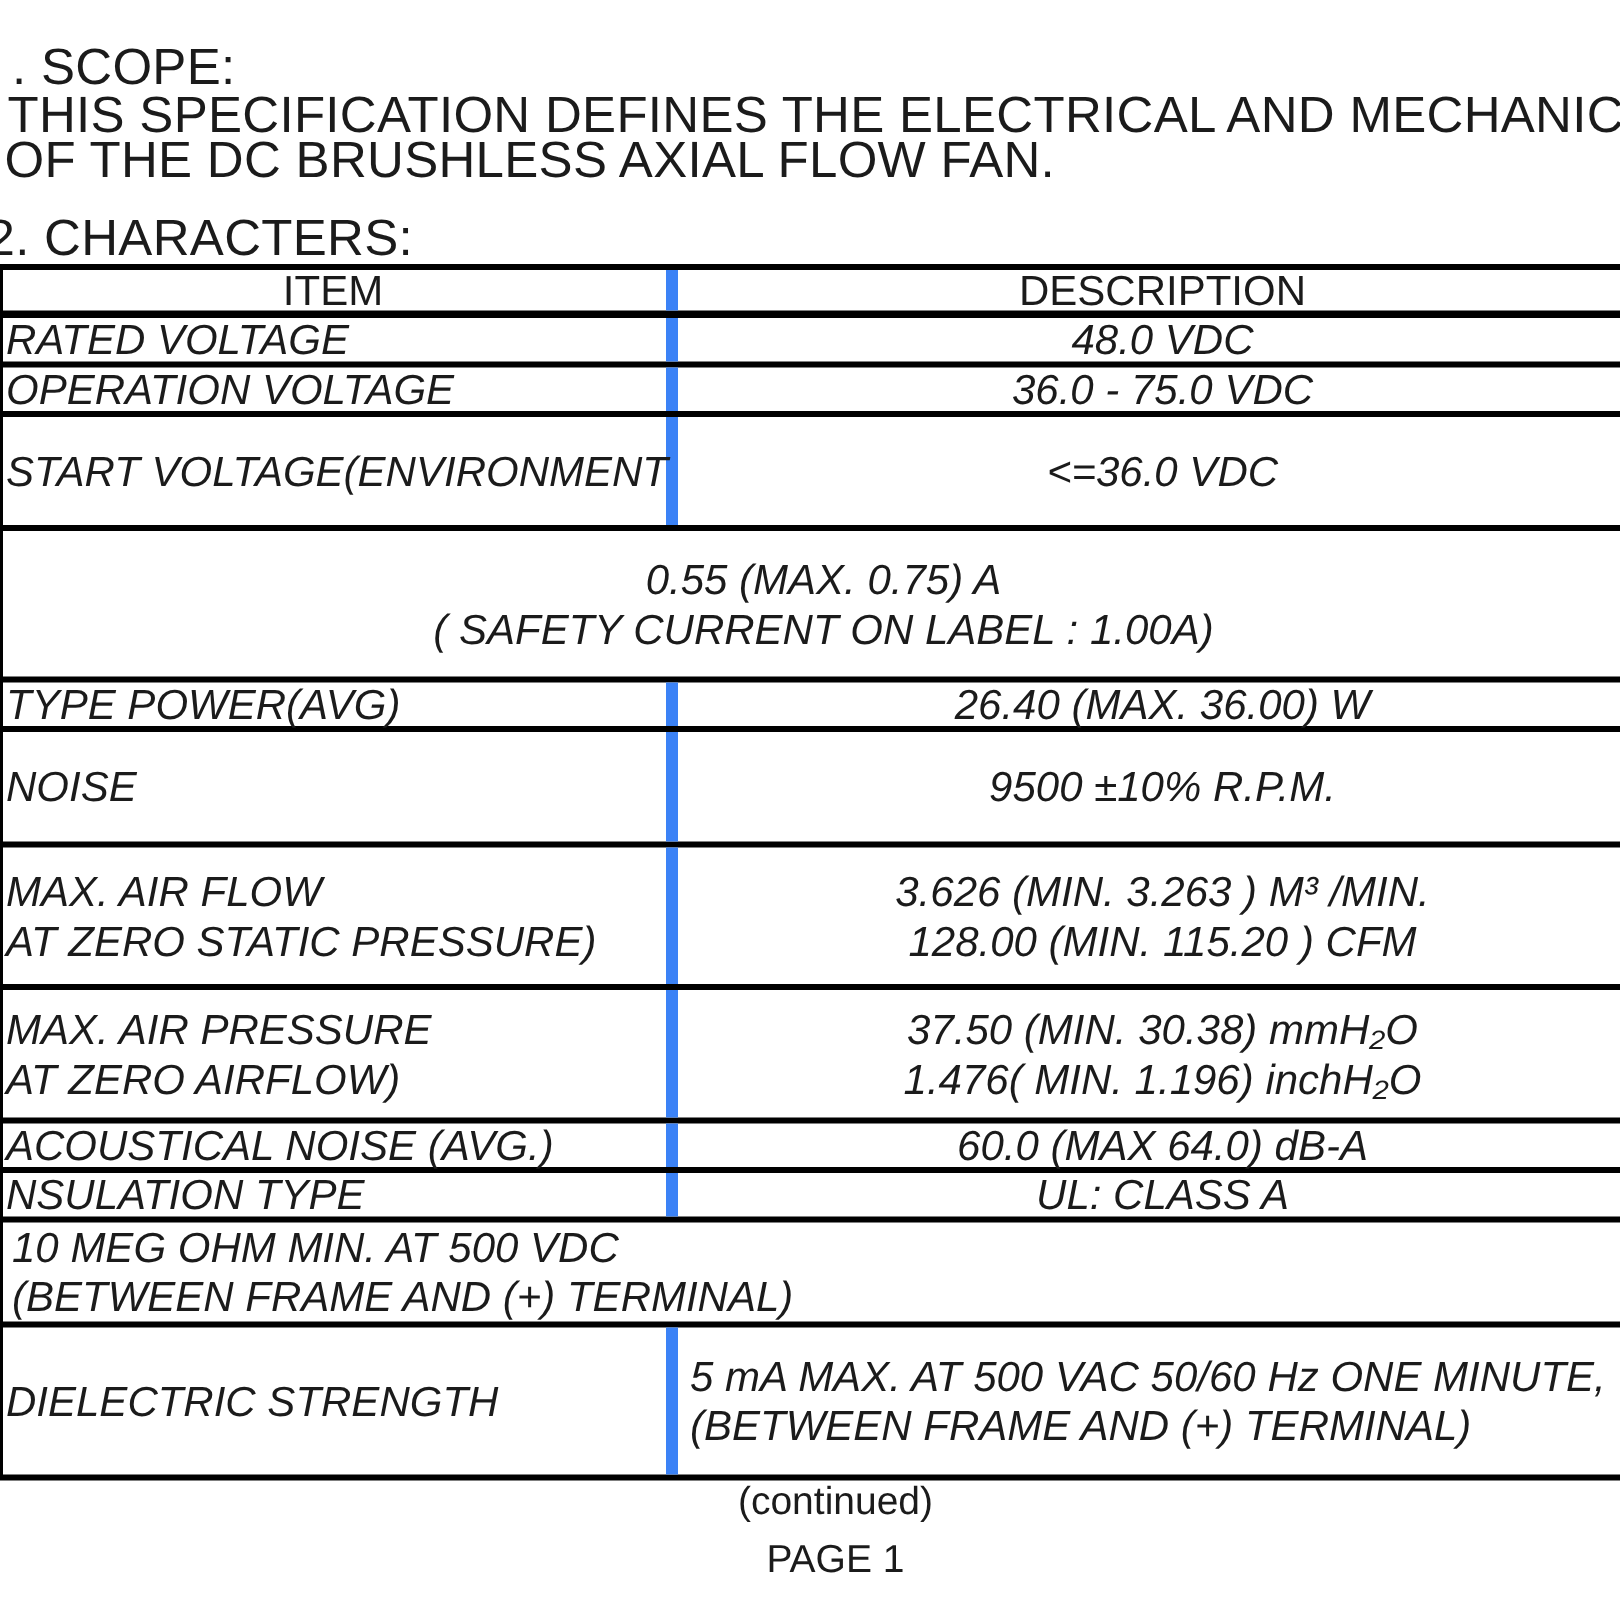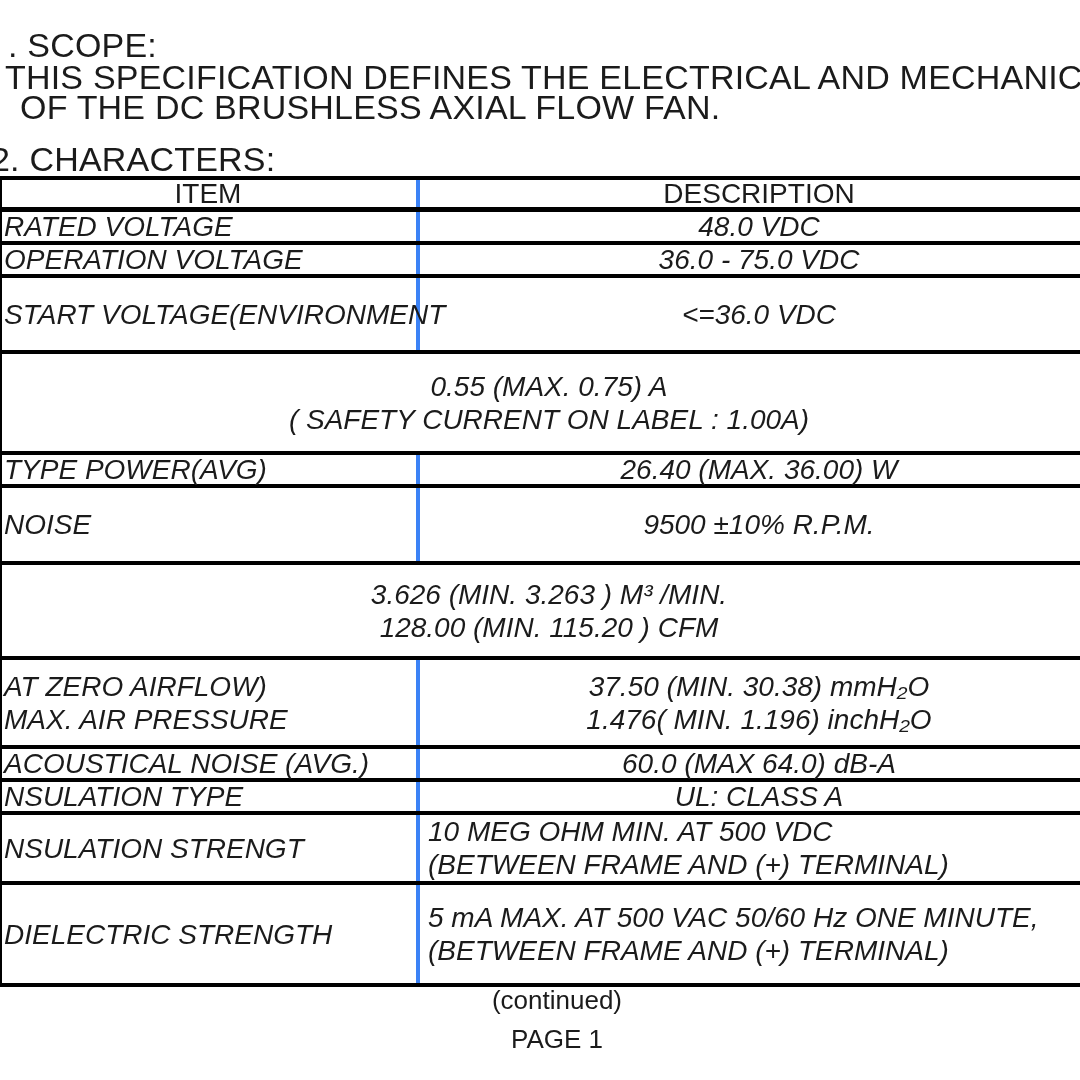--- a/index.html
+++ b/index.html
@@ -10,43 +10,43 @@
     font-family: "Liberation Sans", sans-serif;
     color: #1b1b1b;
     position: relative;
   }
   .page { position: absolute; inset: 0; }
 
   
   .heading, .bodyline { position: absolute; font-size: 34px; white-space: nowrap; letter-spacing: 0.2px; }
   .scope-heading   { top: 26px;  left: 8px; }
   .scope-line1     { top: 58px;  left: 5px; }
-  .scope-line2     { top: 88px;  left: 20px; }
+  .scope-line2     { top: 88px;  left: 3px; }
   .characters-heading { top: 140px; left: -9px; }
 
   
   .spec-table {
     position: absolute;
     top: 176px; left: 0;
     width: 1098px;
     border-top: 4px solid #000;
   }
   .trow { display: flex; align-items: stretch; border-bottom: 4px solid #000; }
   .trow.header-row { border-bottom-width: 5px; }
   .cell {
     font-size: 28px;
     line-height: 33px;
     display: flex;
     flex-direction: column;
     justify-content: center;
     box-sizing: border-box;
   }
   .item-cell {
-    width: 420px;            
-    border-right: 4px solid #3b82f6;
+    width: 452px;            
+    border-right: 8px solid #3b82f6;
     padding-left: 4px;
     text-align: left;
   }
   .desc-cell { flex: 1; text-align: center; }
   .desc-cell.left-align { text-align: left; padding-left: 8px; }
   .header-row .item-cell { text-align: center; padding-left: 0; }
   .cell .line { white-space: nowrap; font-style: italic; }
 
   
   .left-border-remnant {
@@ -122,29 +122,33 @@
         </div>
         <div class="trow" style="height: 73px;">
           <div class="cell item-cell">
             <div class="line">NOISE</div>
           </div>
           <div class="cell desc-cell">
             <div class="line">9500 ±10% R.P.M.</div>
           </div>
         </div>
         <div class="trow" style="height: 91px;">
+          <div class="cell item-cell">
+            <div class="line">MAX. AIR FLOW</div>
+            <div class="line">AT ZERO STATIC PRESSURE)</div>
+          </div>
           <div class="cell desc-cell">
             <div class="line">3.626 (MIN. 3.263 ) M³ /MIN.</div>
             <div class="line">128.00 (MIN. 115.20 ) CFM</div>
           </div>
         </div>
         <div class="trow" style="height: 85px;">
           <div class="cell item-cell">
+            <div class="line">MAX. AIR PRESSURE</div>
             <div class="line">AT ZERO AIRFLOW)</div>
-            <div class="line">MAX. AIR PRESSURE</div>
           </div>
           <div class="cell desc-cell">
             <div class="line">37.50 (MIN. 30.38) mmH₂O</div>
             <div class="line">1.476( MIN. 1.196) inchH₂O</div>
           </div>
         </div>
         <div class="trow" style="height: 29px;">
           <div class="cell item-cell">
             <div class="line">ACOUSTICAL NOISE (AVG.)</div>
           </div>
@@ -154,23 +158,20 @@
         </div>
         <div class="trow" style="height: 29px;">
           <div class="cell item-cell">
             <div class="line">NSULATION TYPE</div>
           </div>
           <div class="cell desc-cell">
             <div class="line">UL: CLASS A</div>
           </div>
         </div>
         <div class="trow" style="height: 66px;">
-          <div class="cell item-cell">
-            <div class="line">NSULATION STRENGT</div>
-          </div>
           <div class="cell desc-cell left-align">
             <div class="line">10 MEG OHM MIN. AT 500 VDC</div>
             <div class="line">(BETWEEN FRAME AND (+) TERMINAL)</div>
           </div>
         </div>
         <div class="trow" style="height: 98px;">
           <div class="cell item-cell">
             <div class="line">DIELECTRIC STRENGTH</div>
           </div>
           <div class="cell desc-cell left-align">

